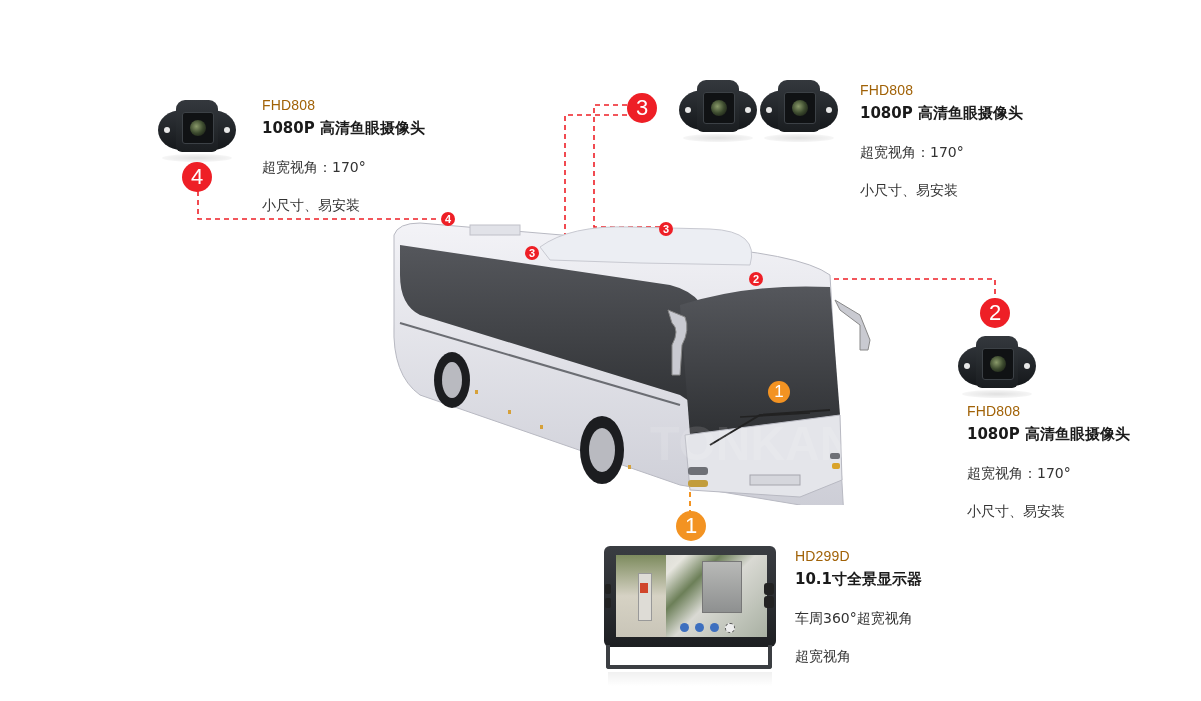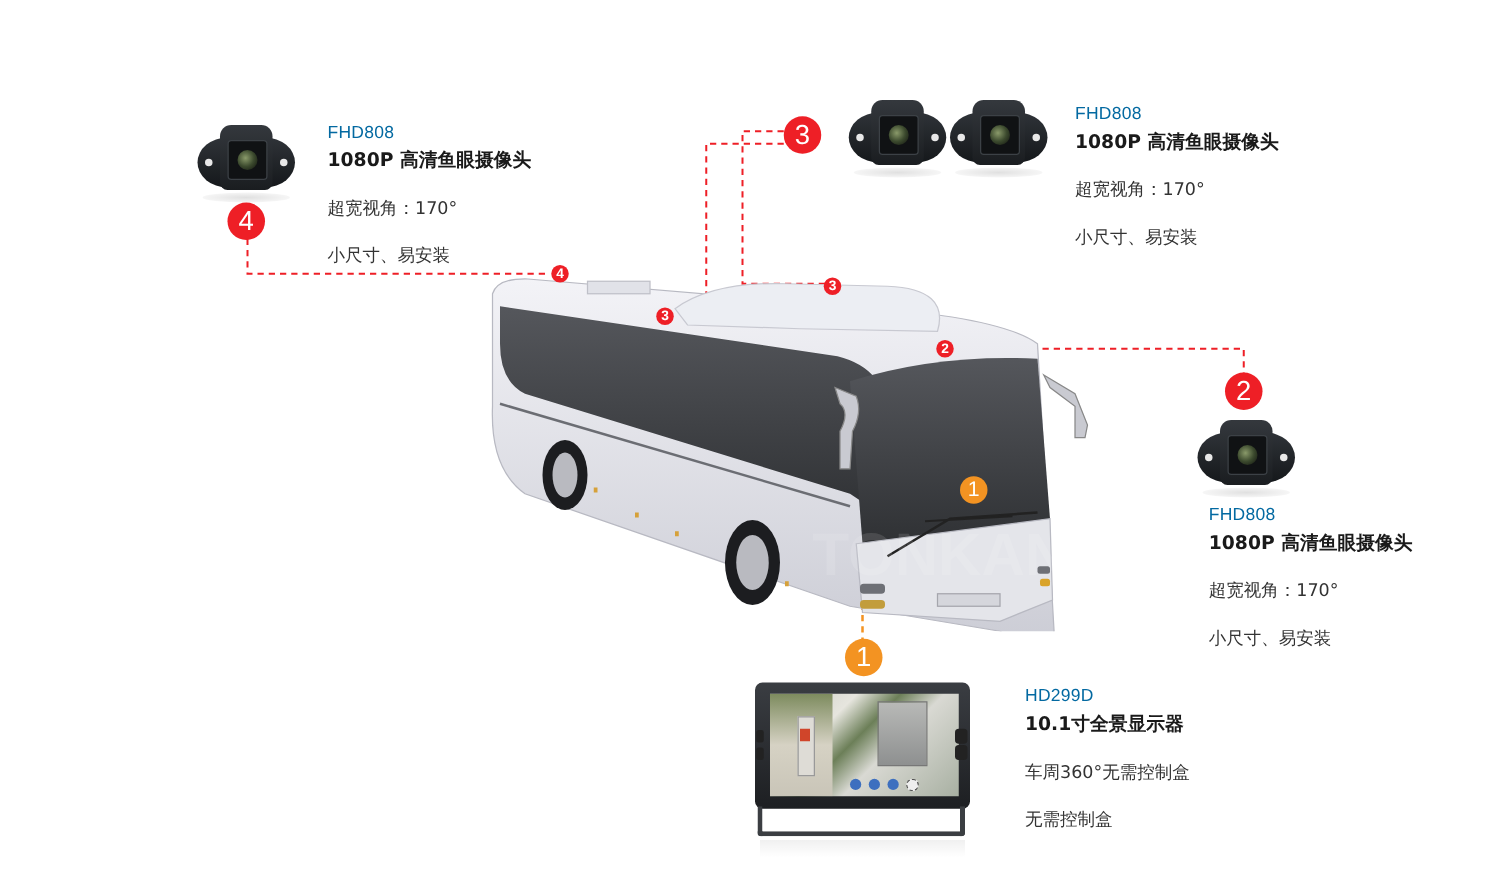--- a/index.html
+++ b/index.html
@@ -1,21 +1,21 @@
 <!DOCTYPE html>
 <html><head>
   <meta charset="utf-8">
   <style>
     html, body { margin: 0; padding: 0; background: #ffffff; }
     body { width: 1201px; height: 701px; position: relative; overflow: hidden;
       font-family: "DejaVu Sans", "Liberation Sans", sans-serif; color: #222; }
 
     
     .spec { position: absolute; line-height: 1; }
-    .spec .model { color: #0369a1; font-size: 14px; font-family: "Liberation Sans", sans-serif; letter-spacing: 0.2px; }
+    .spec .model { color: #a16207; font-size: 14px; font-family: "Liberation Sans", sans-serif; letter-spacing: 0.2px; }
     .spec .title { font-weight: bold; font-size: 15px; color: #1a1a1a; margin-top: 9px; }
     .spec .line { font-size: 14px; color: #333; margin-top: 24px; }
 
     
     .marker { position: absolute; border-radius: 50%; color: #fff; text-align: center;
       font-family: "Liberation Sans", sans-serif; font-weight: normal; }
     .marker.red { background: #ee1f26; }
     .marker.orange { background: #f39322; }
     .marker.big { width: 30px; height: 30px; line-height: 30px; font-size: 22px; }
     .marker.small { width: 14px; height: 14px; line-height: 14px; font-size: 11px; font-weight: bold; }
@@ -225,18 +225,18 @@
       </div>
     </div>
     <div class="knob k1"></div>
       <div class="knob k2"></div>
     <div class="lknob k1"></div>
       <div class="lknob k2"></div>
   </div>
   <div class="bracket"></div>
   <div class="reflect"></div>
 </div>
-<div class="spec" style="left:820px;top:549px;">
+<div class="spec" style="left:795px;top:549px;">
   <div class="model">HD299D</div>
   <div class="title">10.1寸全景显示器</div>
-  <div class="line">车周360°无需控制盒</div>
-  <div class="line">无需控制盒</div>
+  <div class="line">车周360°超宽视角</div>
+  <div class="line">超宽视角</div>
 </div>
 
 </body></html>

